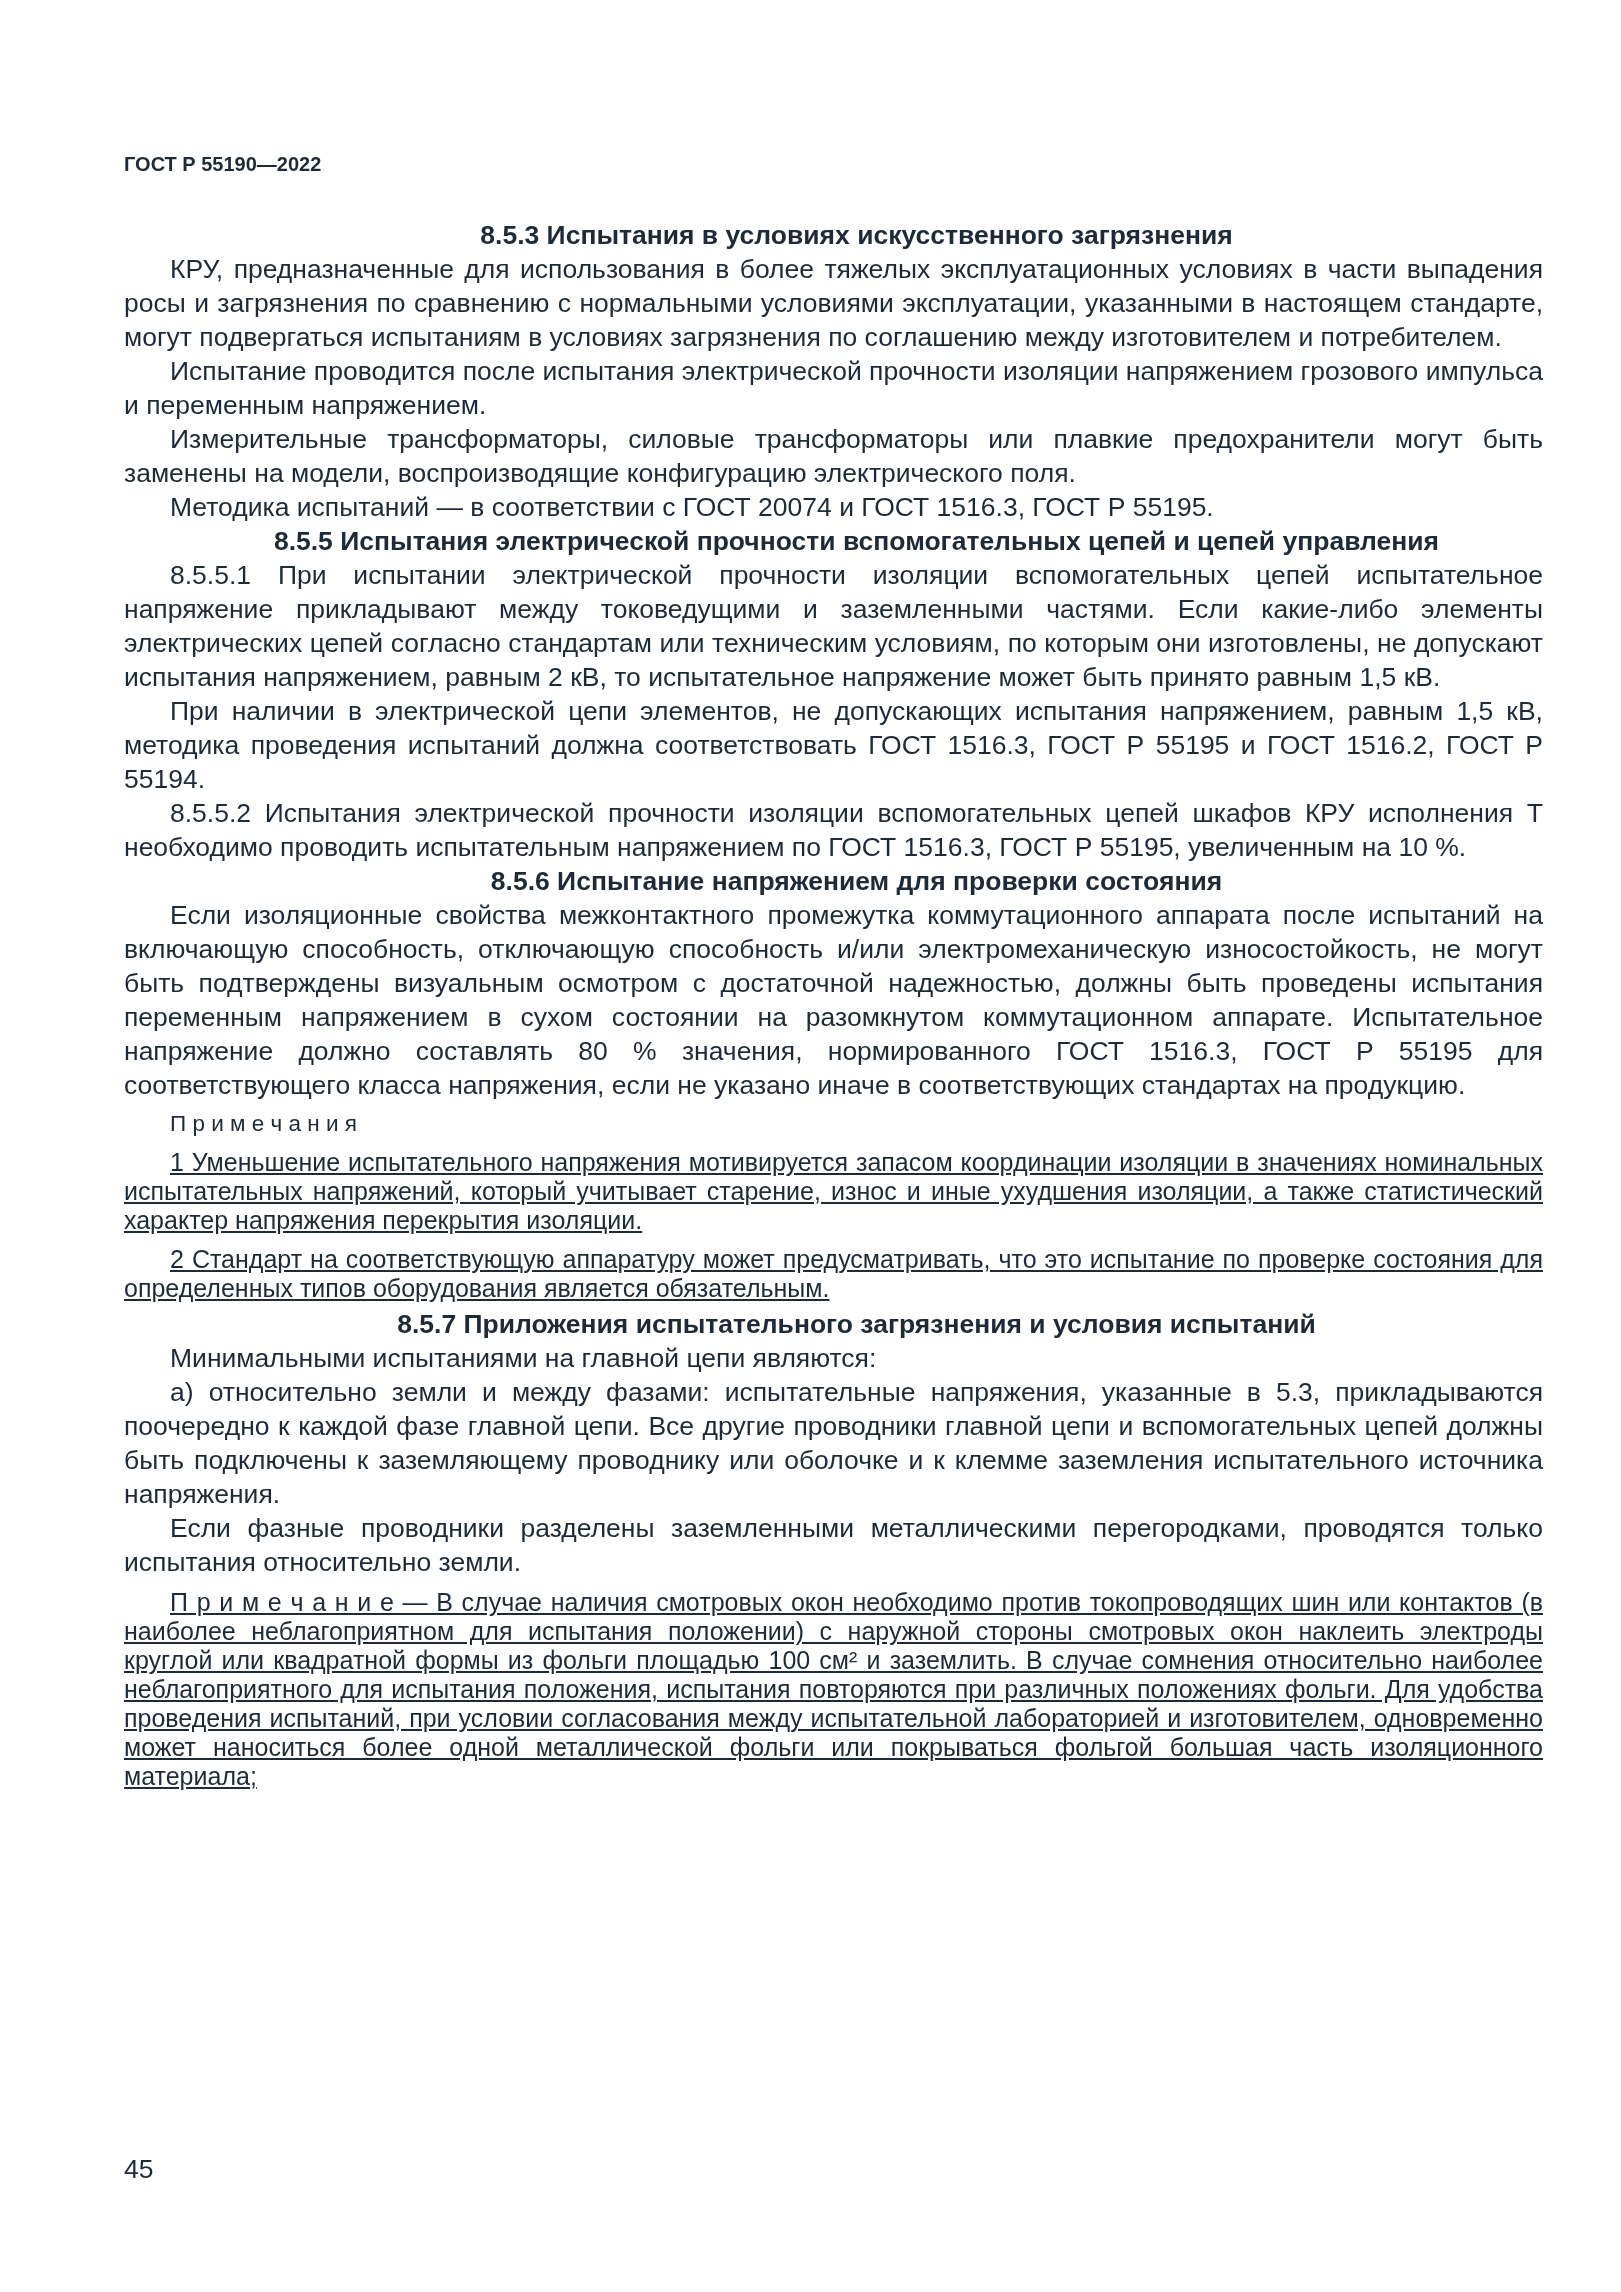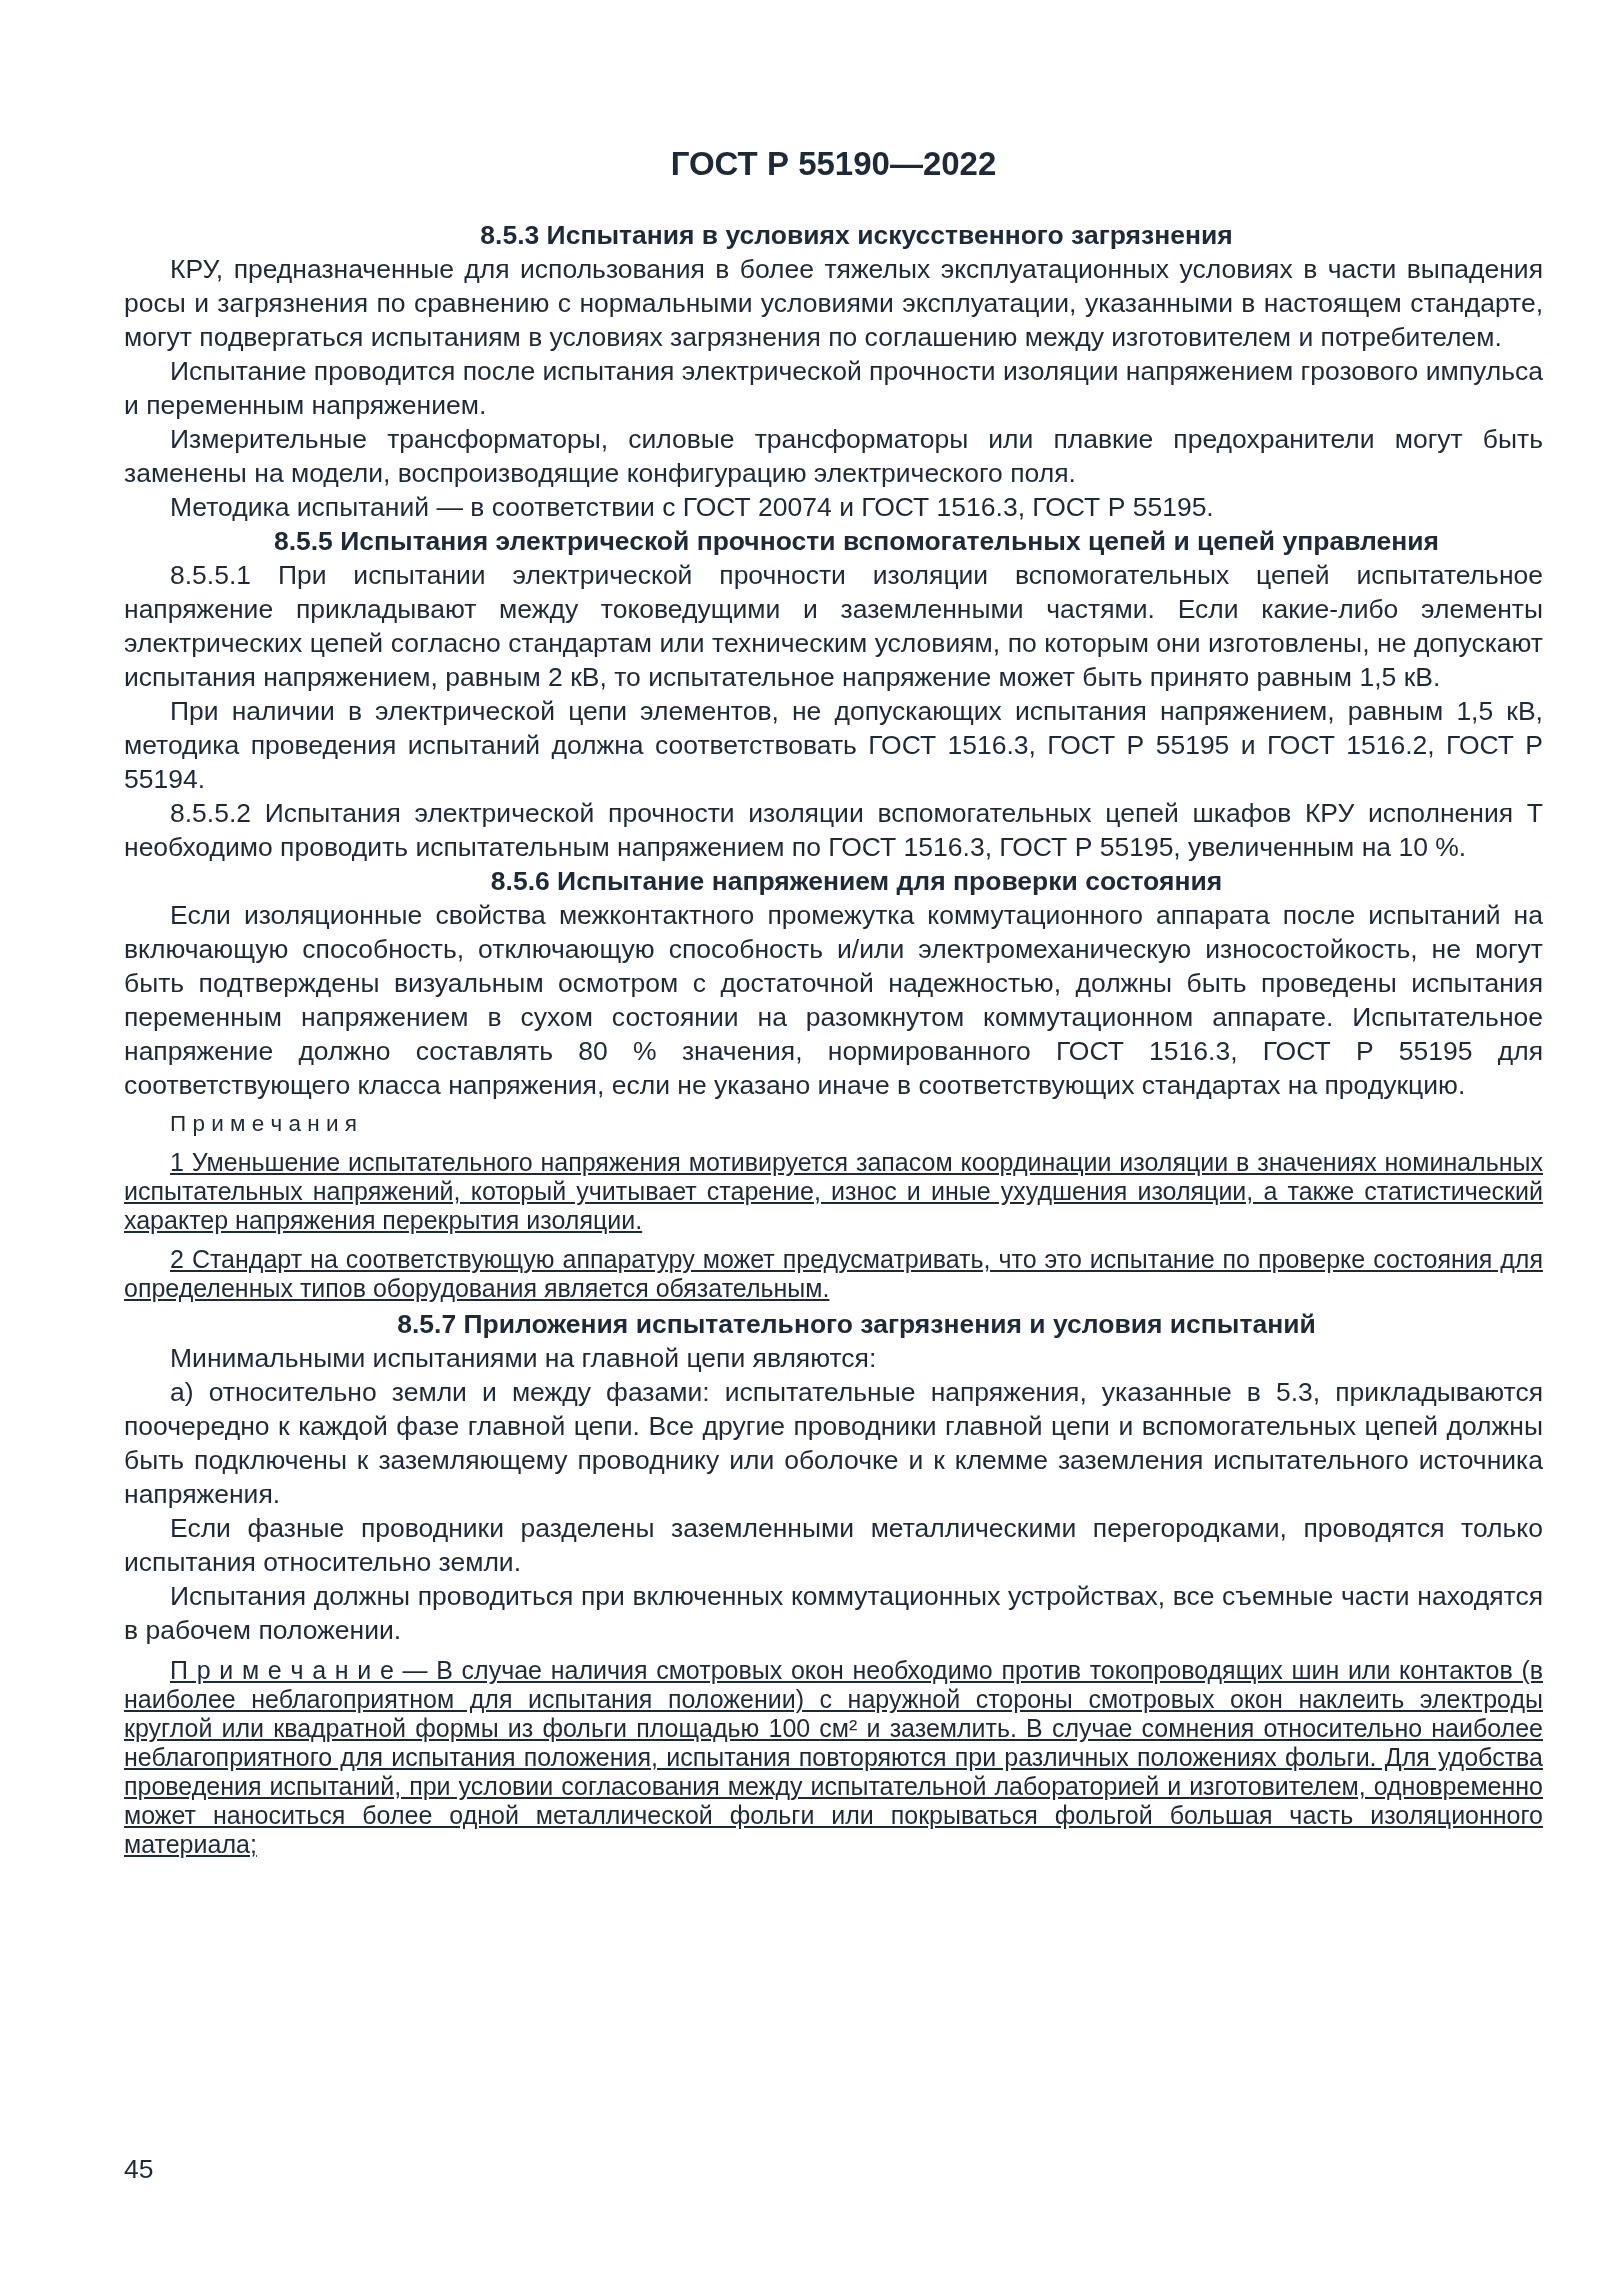--- a/index.html
+++ b/index.html
@@ -19,23 +19,23 @@
     height: 2293px;
     background: var(--paper, #ffffff);
     overflow: hidden;
   }
 
   .doc-header {
     position: absolute;
     top: 147px;
     left: 124px;
     width: 1419px;
-    text-align: center;
+    text-align: left;
     font-weight: bold;
-    font-size: 33px;
+    font-size: 20px;
     line-height: 34px;
   }
 
   .doc-body {
     position: absolute;
     top: 218px;
     left: 124px;
     width: 1419px;
     font-size: 26.5px;
     line-height: 34px;
@@ -101,20 +101,19 @@
     <div class="p">8.5.5.2 Испытания электрической прочности изоляции вспомогательных цепей шкафов КРУ исполнения Т необходимо проводить испытательным напряжением по ГОСТ 1516.3, ГОСТ Р 55195, увеличенным на 10 %.</div>
     <div class="h">8.5.6 Испытание напряжением для проверки состояния</div>
     <div class="p">Если изоляционные свойства межконтактного промежутка коммутационного аппарата после испытаний на включающую способность, отключающую способность и/или электромеханическую износостойкость, не могут быть подтверждены визуальным осмотром с достаточной надежностью, должны быть проведены испытания переменным напряжением в сухом состоянии на разомкнутом коммутационном аппарате. Испытательное напряжение должно составлять 80 % значения, нормированного ГОСТ 1516.3, ГОСТ Р 55195 для соответствующего класса напряжения, если не указано иначе в соответствующих стандартах на продукцию.</div>
     <div class="note-head">П р и м е ч а н и я</div>
     <div class="note">1 Уменьшение испытательного напряжения мотивируется запасом координации изоляции в значениях номинальных испытательных напряжений, который учитывает старение, износ и иные ухудшения изоляции, а также статистический характер напряжения перекрытия изоляции.</div>
     <div class="note mb">2 Стандарт на соответствующую аппаратуру может предусматривать, что это испытание по проверке состояния для определенных типов оборудования является обязательным.</div>
     <div class="h">8.5.7 Приложения испытательного загрязнения и условия испытаний</div>
     <div class="p">Минимальными испытаниями на главной цепи являются:</div>
     <div class="p">а) относительно земли и между фазами: испытательные напряжения, указанные в 5.3, прикладываются поочередно к каждой фазе главной цепи. Все другие проводники главной цепи и вспомогательных цепей должны быть подключены к заземляющему проводнику или оболочке и к клемме заземления испытательного источника напряжения.</div>
     <div class="p">Если фазные проводники разделены заземленными металлическими перегородками, проводятся только испытания относительно земли.</div>
-    <div class="p">Испытания должны проводиться при включенных коммутационных устройствах, все съемные части находятся в рабочем положении.</div>
     <div class="note">П р и м е ч а н и е  — В случае наличия смотровых окон необходимо против токопроводящих шин или контактов (в наиболее неблагоприятном для испытания положении) с наружной стороны смотровых окон наклеить электроды круглой или квадратной формы из фольги площадью 100 см² и заземлить. В случае сомнения относительно наиболее неблагоприятного для испытания положения, испытания повторяются при различных положениях фольги. Для удобства проведения испытаний, при условии согласования между испытательной лабораторией и изготовителем, одновременно может наноситься более одной металлической фольги или покрываться фольгой большая часть изоляционного материала;</div>
   </div>
 
   <div class="doc-footer">45</div>
 
 </div>
 
 
 </body></html>

